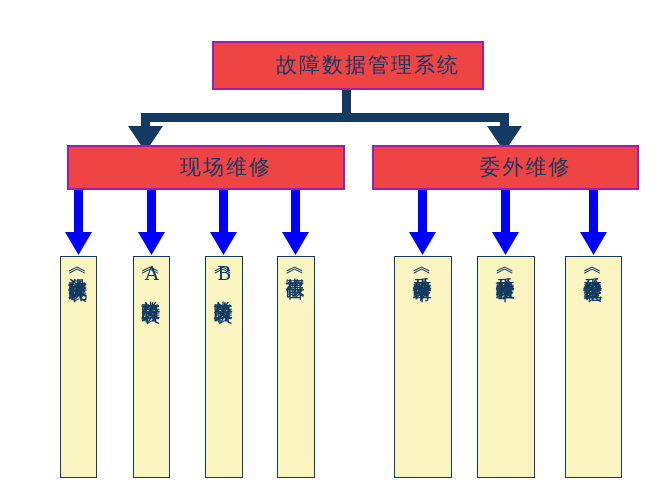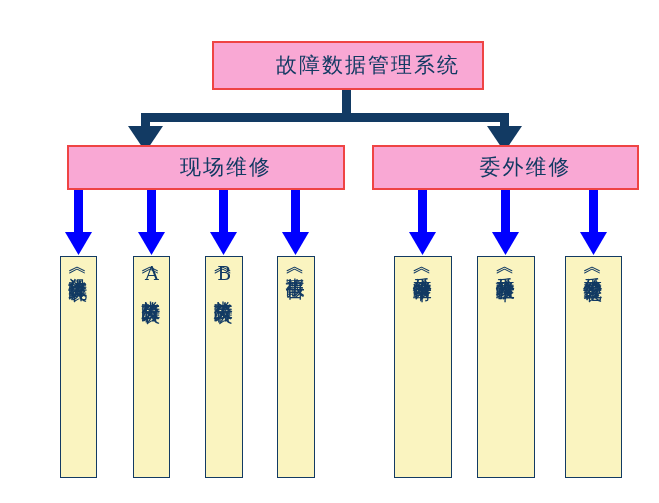--- a/index.html
+++ b/index.html
@@ -29,22 +29,22 @@
   }
   .node {
     position: absolute;
     box-sizing: border-box;
     display: flex;
     align-items: center;
     justify-content: center;
     z-index: 2;
   }
   .node-green {
-    background: #f9a8d4;
-    border: 2px solid #ef4444;
+    background: #ef4444;
+    border: 2px solid #a21caf;
     color: #123A63;
     font-size: 21px;
     letter-spacing: 2px;
     font-family: "DejaVu Serif", "Liberation Serif", serif;
     padding-left: 40px;
   }
   .node-green .label {
     line-height: 1;
     white-space: nowrap;
   }

